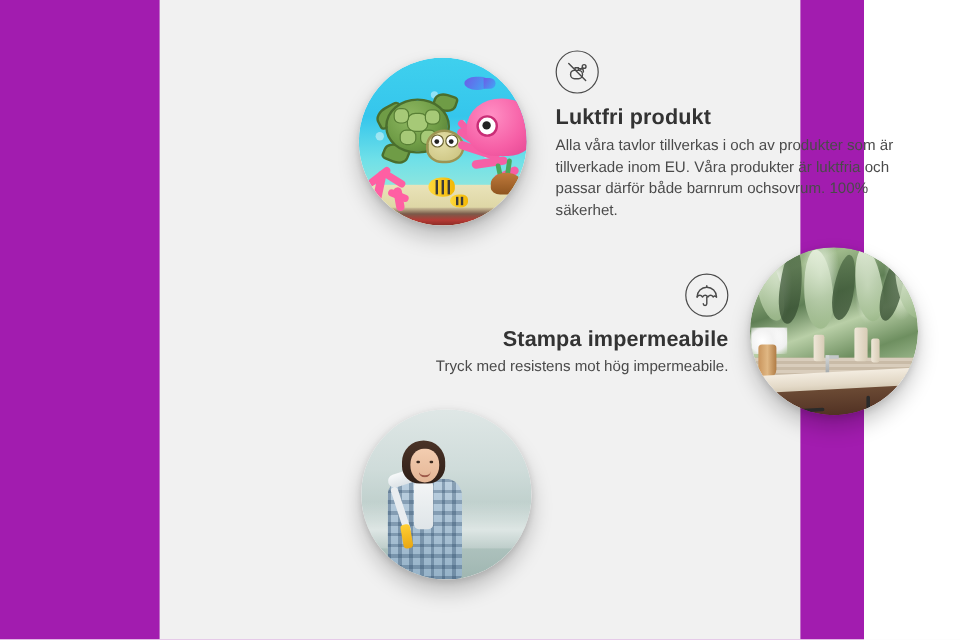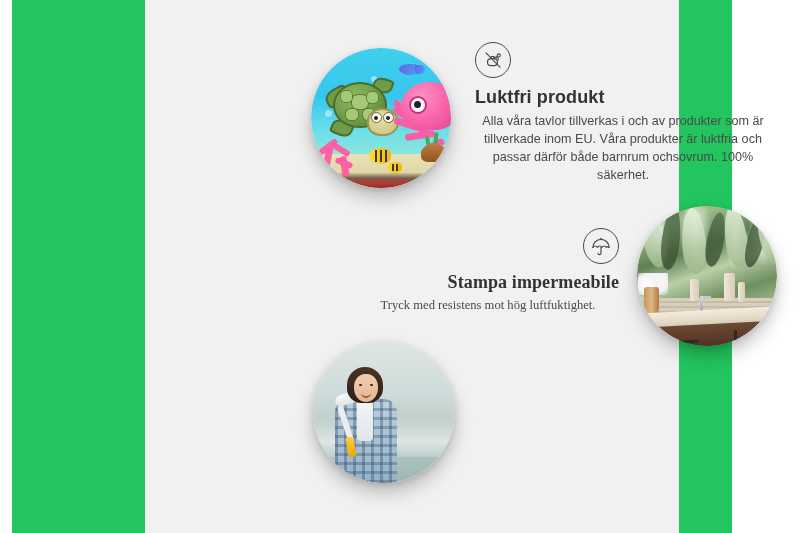--- a/index.html
+++ b/index.html
@@ -9,24 +9,24 @@
   }
   body {
     width: 800px;
     height: 533px;
     overflow: hidden;
     font-family: "Liberation Sans", sans-serif;
     position: relative;
   }
   #stage {
     position: absolute;
-    left: 12px; top: 0;
+    left: 0; top: 0;
     width: 720px;
     height: 533px;
-    background: #22c55e;
+    background: #a21caf;
   }
   
   #panel {
     position: absolute;
     left: 133px;
     top: 0;
     width: 534px;
     height: 533px;
     background: #f1f1f1;
   }
@@ -230,28 +230,27 @@
     font-size: 18px;
     font-weight: bold;
     color: #333333;
     letter-spacing: 0.1px;
   }
   .feature p {
     margin: 0;
     font-size: 12.6px;
     line-height: 1.42;
     color: #4a4a4a;
-    text-align: center;
   }
 
   #feat-odor { left: 330px; top: 42px; width: 296px; }
   #feat-odor .icon-wrap { margin-bottom: 9px; }
   #feat-odor h3 { margin-bottom: 5px; }
 
-  #feat-water { left: 212px; top: 228px; width: 262px; text-align: right; font-family: Liberation Serif, serif; }
+  #feat-water { left: 212px; top: 228px; width: 262px; text-align: right; }
   #feat-water .icon-wrap { margin-left: auto; margin-bottom: 8px; }
   #feat-water h3 { margin-bottom: 4px; }
 
   #feat-mount { left: 331px; top: 397px; width: 262px; }
   #feat-mount .icon-wrap { margin-bottom: 8px; }
   #feat-mount h3 { margin-bottom: 4px; }
 
   svg { display:block; }
 </style>
 </head>
@@ -395,18 +394,18 @@
     <div class="feature" id="feat-water">
       <div class="icon-wrap">
         <svg width="22" height="22" viewBox="0 0 24 24" fill="none" stroke="#4a4a4a" stroke-width="1.3" stroke-linecap="round" stroke-linejoin="round">
           <path d="M3.2 13.6a8.8 8.8 0 0 1 17.6 0"></path>
           <path d="M3.2 13.6c1.5-2.1 3.4-2.1 4.9 0 1.5-2.1 3.4-2.1 4.9 0 1.5-2.1 3.4-2.1 4.9 0 .6-.9 1.3-1.4 2.9 0"></path>
           <path d="M12 13.6v6.2a1.6 1.6 0 0 1-3.2 0"></path>
           <path d="M12 4.8V3.3"></path>
         </svg>
       </div>
       <h3>Stampa impermeabile</h3>
-      <p>Tryck med resistens mot hög luftfuktighet.</p>
+      <p>Tryck med resistens mot hög impermeabile.</p>
     </div>
 
 
   </div>
 </div>
 
 </body></html>

